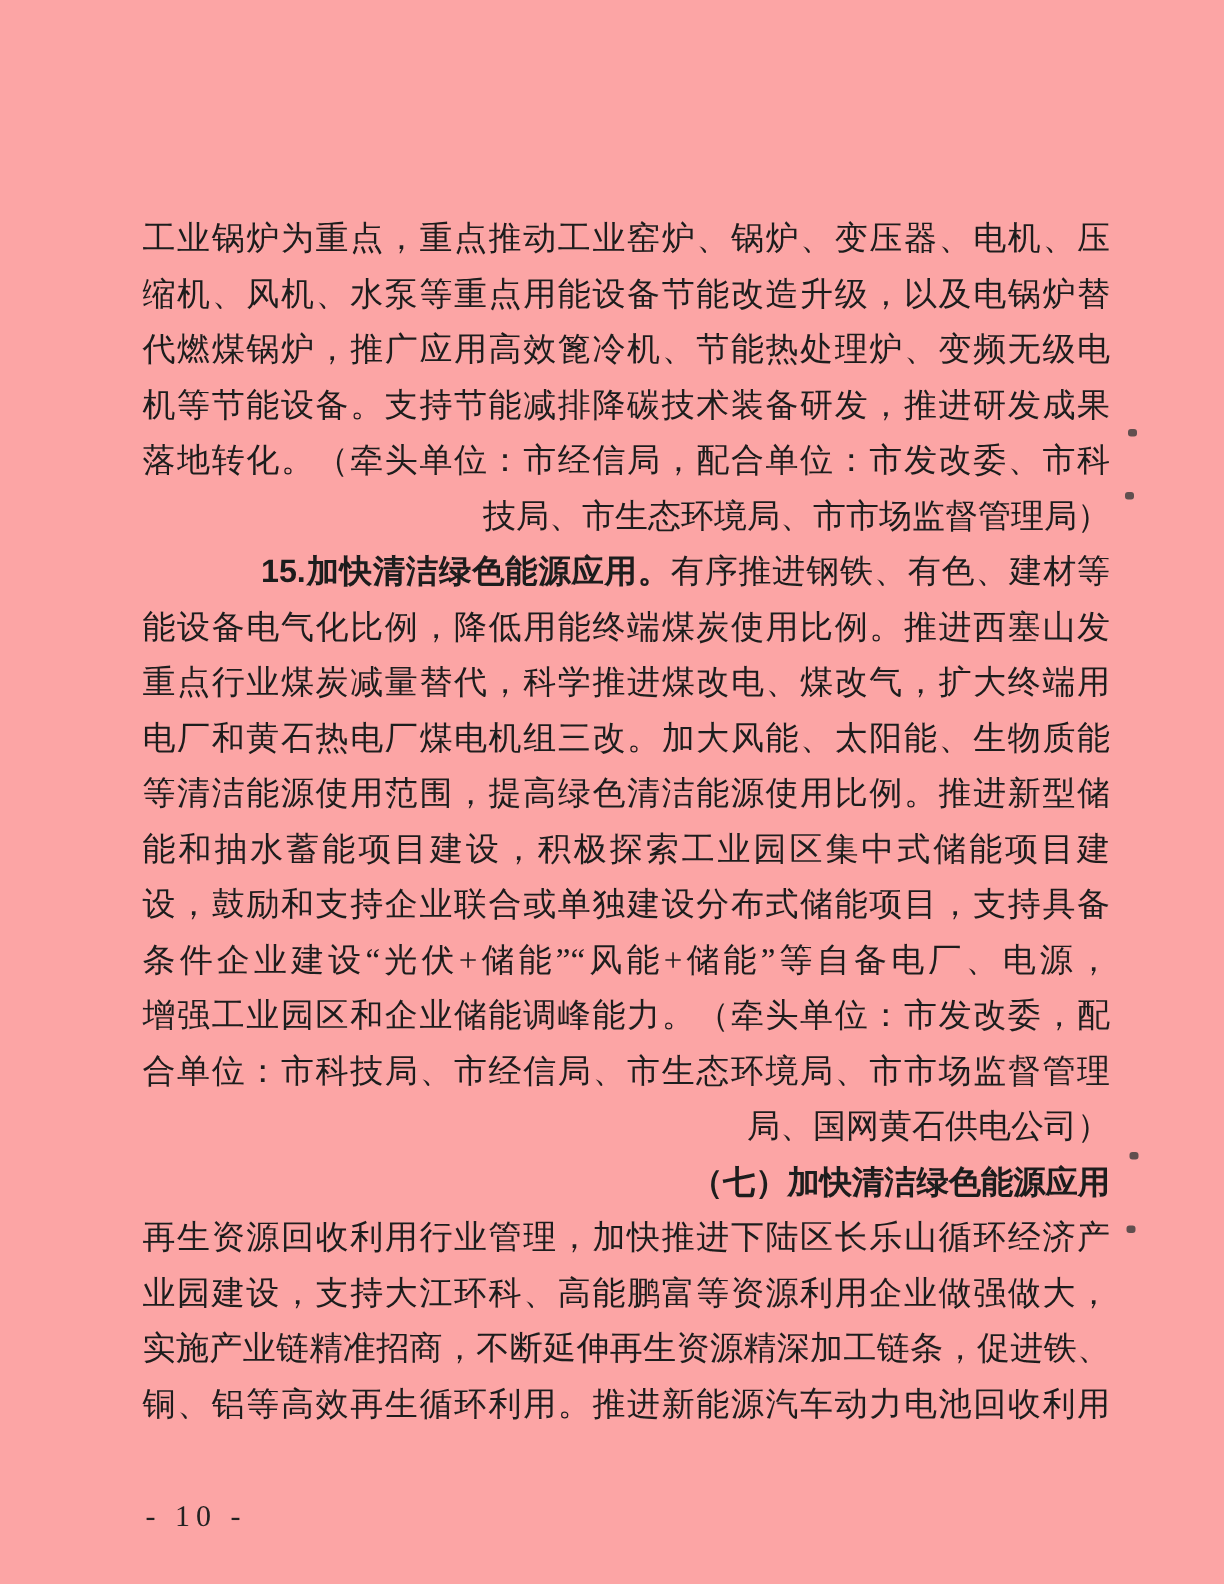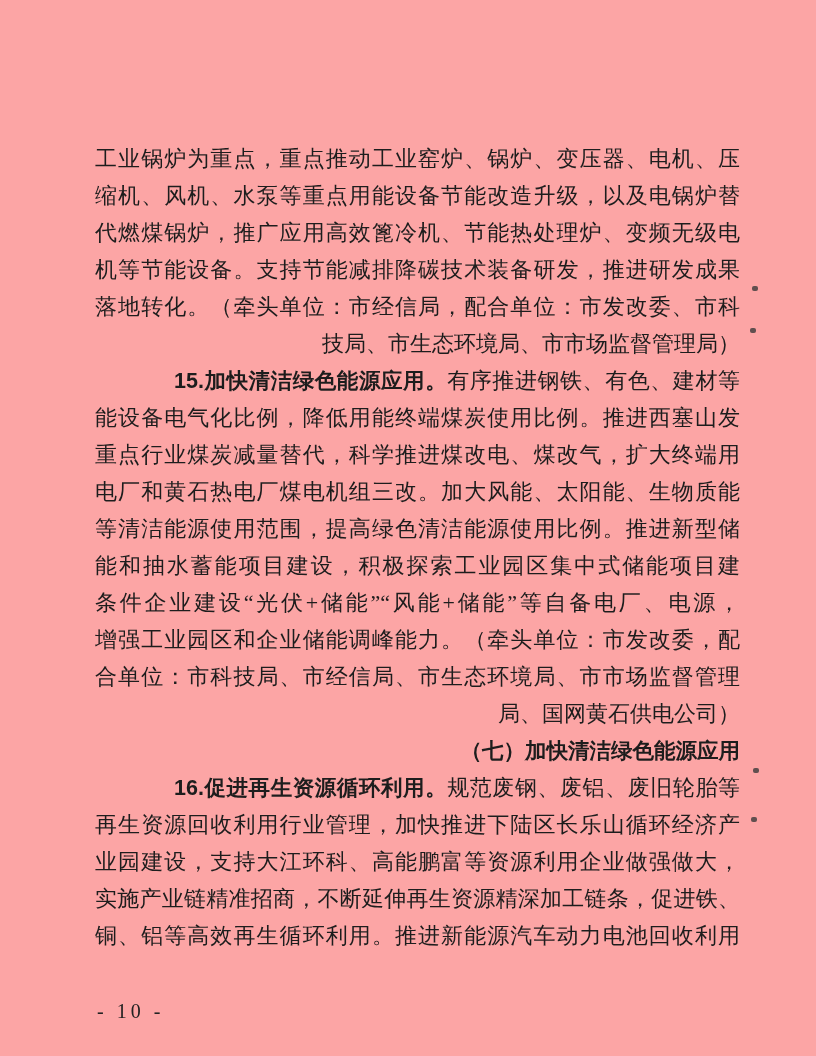--- a/index.html
+++ b/index.html
@@ -71,26 +71,26 @@
       <div class="line fill"><span>代燃煤锅炉，推广应用高效篦冷机、节能热处理炉、变频无级电</span></div>
       <div class="line fill"><span>机等节能设备。支持节能减排降碳技术装备研发，推进研发成果</span></div>
       <div class="line fill"><span>落地转化。（牵头单位：市经信局，配合单位：市发改委、市科</span></div>
       <div class="line"><span>技局、市生态环境局、市市场监督管理局）</span></div>
       <div class="line fill indent"><span class="b">15.加快清洁绿色能源应用。</span><span>有序推进钢铁、有色、建材等</span></div>
       <div class="line fill"><span>能设备电气化比例，降低用能终端煤炭使用比例。推进西塞山发</span></div>
       <div class="line fill"><span>重点行业煤炭减量替代，科学推进煤改电、煤改气，扩大终端用</span></div>
       <div class="line fill"><span>电厂和黄石热电厂煤电机组三改。加大风能、太阳能、生物质能</span></div>
       <div class="line fill"><span>等清洁能源使用范围，提高绿色清洁能源使用比例。推进新型储</span></div>
       <div class="line fill"><span>能和抽水蓄能项目建设，积极探索工业园区集中式储能项目建</span></div>
+      <div class="line fill"><span>设，鼓励和支持企业联合或单独建设分布式储能项目，支持具备</span></div>
       <div class="line fill"><span>条件企业建设“光伏+储能”“风能+储能”等自备电厂、电源，</span></div>
       <div class="line fill"><span>增强工业园区和企业储能调峰能力。（牵头单位：市发改委，配</span></div>
       <div class="line fill"><span>合单位：市科技局、市经信局、市生态环境局、市市场监督管理</span></div>
       <div class="line"><span>局、国网黄石供电公司）</span></div>
       <div class="line indent"><span class="b">（七）加快清洁绿色能源应用</span></div>
-      <div class="line fill indent"><span class="b">16.促进再生资源循环利用。</span><span>规范废钢、废铝、废旧轮胎等</span></div>
       <div class="line fill"><span>再生资源回收利用行业管理，加快推进下陆区长乐山循环经济产</span></div>
       <div class="line fill"><span>业园建设，支持大江环科、高能鹏富等资源利用企业做强做大，</span></div>
       <div class="line fill"><span>实施产业链精准招商，不断延伸再生资源精深加工链条，促进铁、</span></div>
       <div class="line fill"><span>铜、铝等高效再生循环利用。推进新能源汽车动力电池回收利用</span></div>
     </div>
 
   <div class="speck" style="left:752px; top:286px;"></div>
   <div class="speck" style="left:750px; top:328px;"></div>
   <div class="speck" style="left:753px; top:768px;"></div>
   <div class="speck" style="left:751px; top:817px;"></div>

